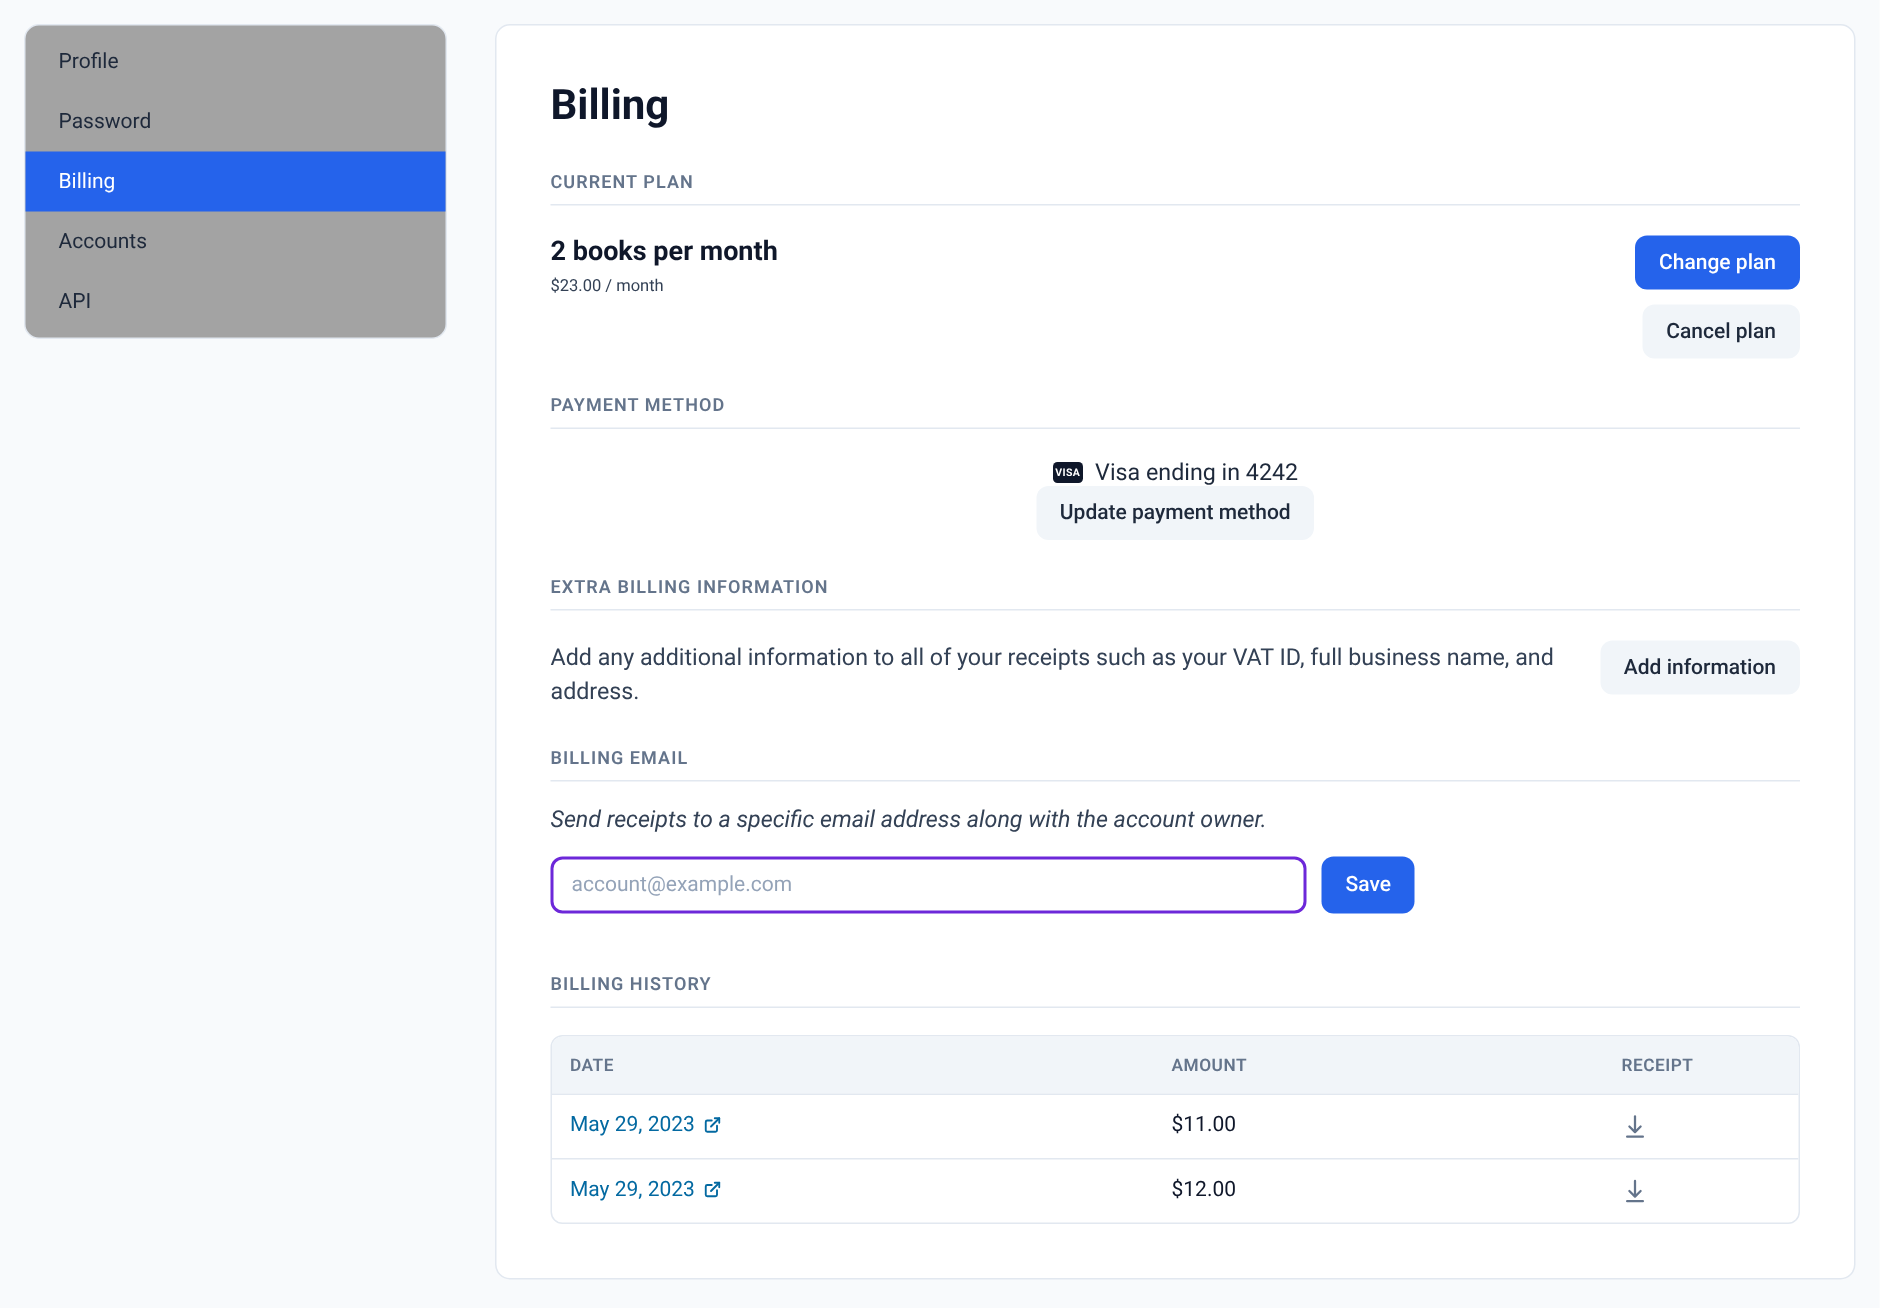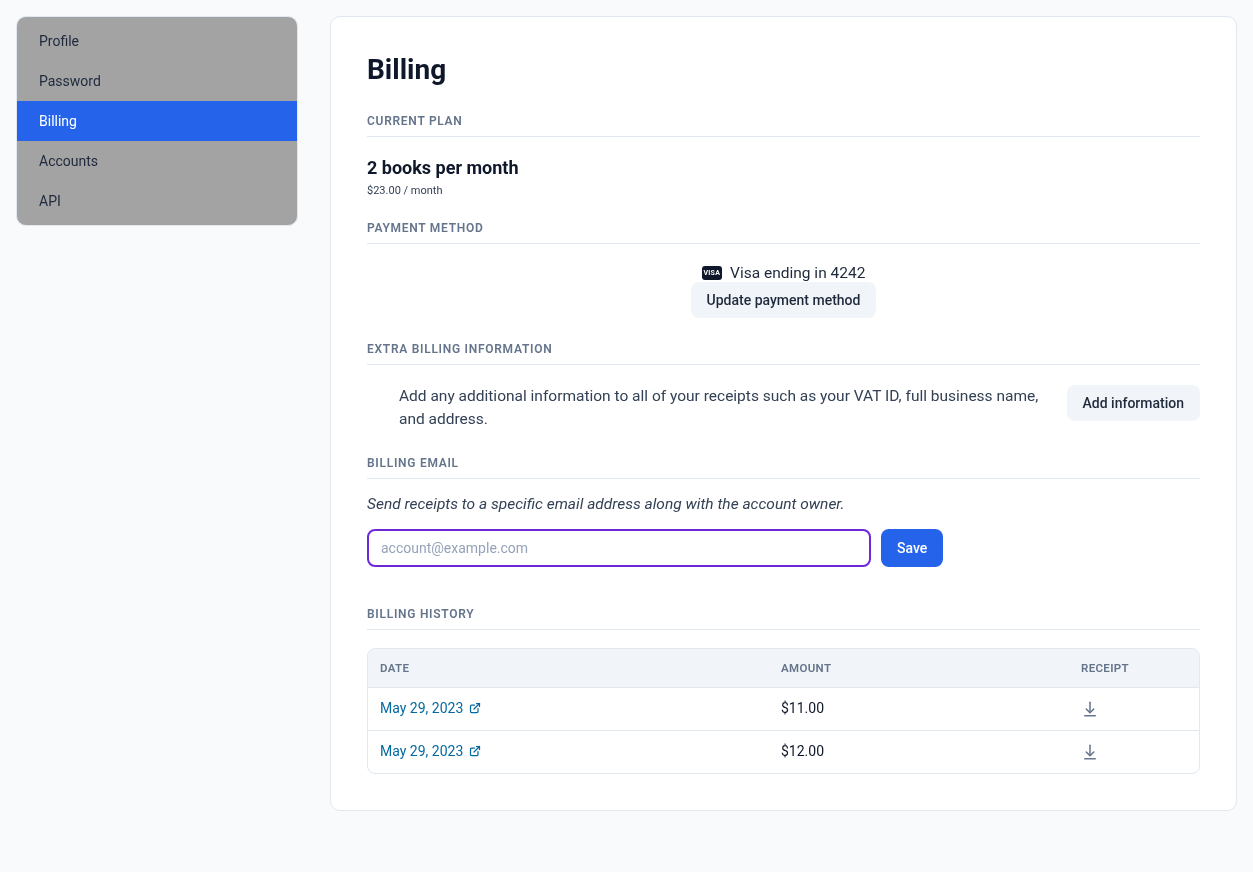--- a/index.html
+++ b/index.html
@@ -123,21 +123,20 @@
     }
     .payment-text {
       font-size: 15.5px;
       color: #1e293b;
     }
     .extra-row {
       display: flex;
       justify-content: space-between;
       align-items: flex-start;
       gap: 24px;
-      margin-left: 32px;
     }
     .extra-text {
       font-size: 15.5px;
       color: #334155;
       line-height: 1.5;
     }
     .email-row {
       display: flex;
       gap: 10px;
       margin-top: 16px;
@@ -212,20 +211,24 @@
 
   <main class="main">
     <h1 class="page-title">Billing</h1>
 
     <section class="section">
       <div class="section-header">CURRENT PLAN</div>
       <div class="plan-row">
         <div>
           <div class="plan-name">2 books per month</div>
           <div class="plan-price">$23.00 / month</div>
+        </div>
+        <div class="plan-actions">
+          <button class="btn btn-primary">Change plan</button>
+          <button class="btn btn-secondary">Cancel plan</button>
         </div>
       </div>
     </section>
 
     <section class="section">
       <div class="section-header">PAYMENT METHOD</div>
       <div class="payment-row">
         <div class="payment-left">
           <span class="visa-badge">VISA</span>
           <span class="payment-text">Visa ending in 4242</span>

